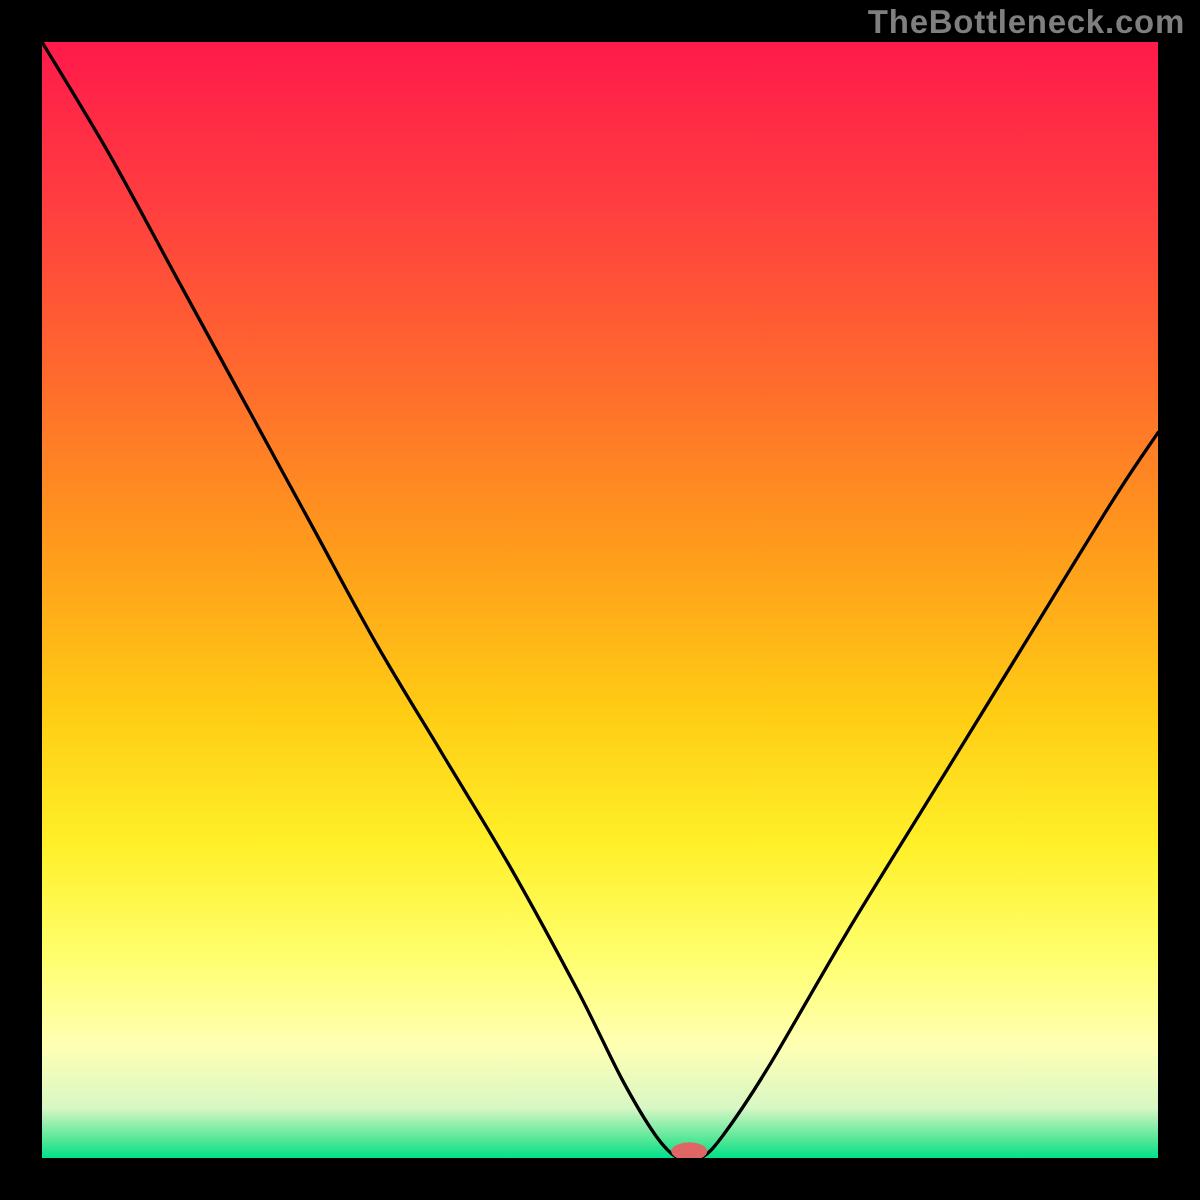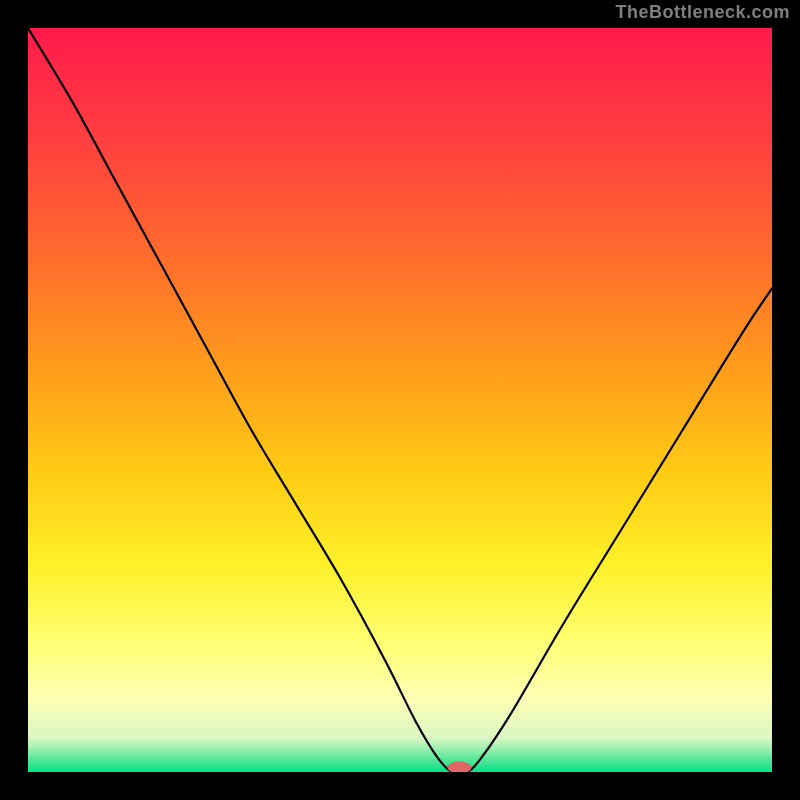--- a/index.html
+++ b/index.html
@@ -24,21 +24,21 @@
     top: 28px;
     width: 744px;
     height: 744px;
     overflow: hidden;
   }
   .watermark {
     position: absolute;
     top: 2px;
     right: 10px;
     font-family: Arial, Helvetica, sans-serif;
-    font-size: 18px;
+    font-size: 22px;
     font-weight: bold;
     color: #7f7f7f;
     letter-spacing: 0.5px;
   }
   svg { display: block; }
 </style>
 </head>
 <body>
 
 <div class="frame">

